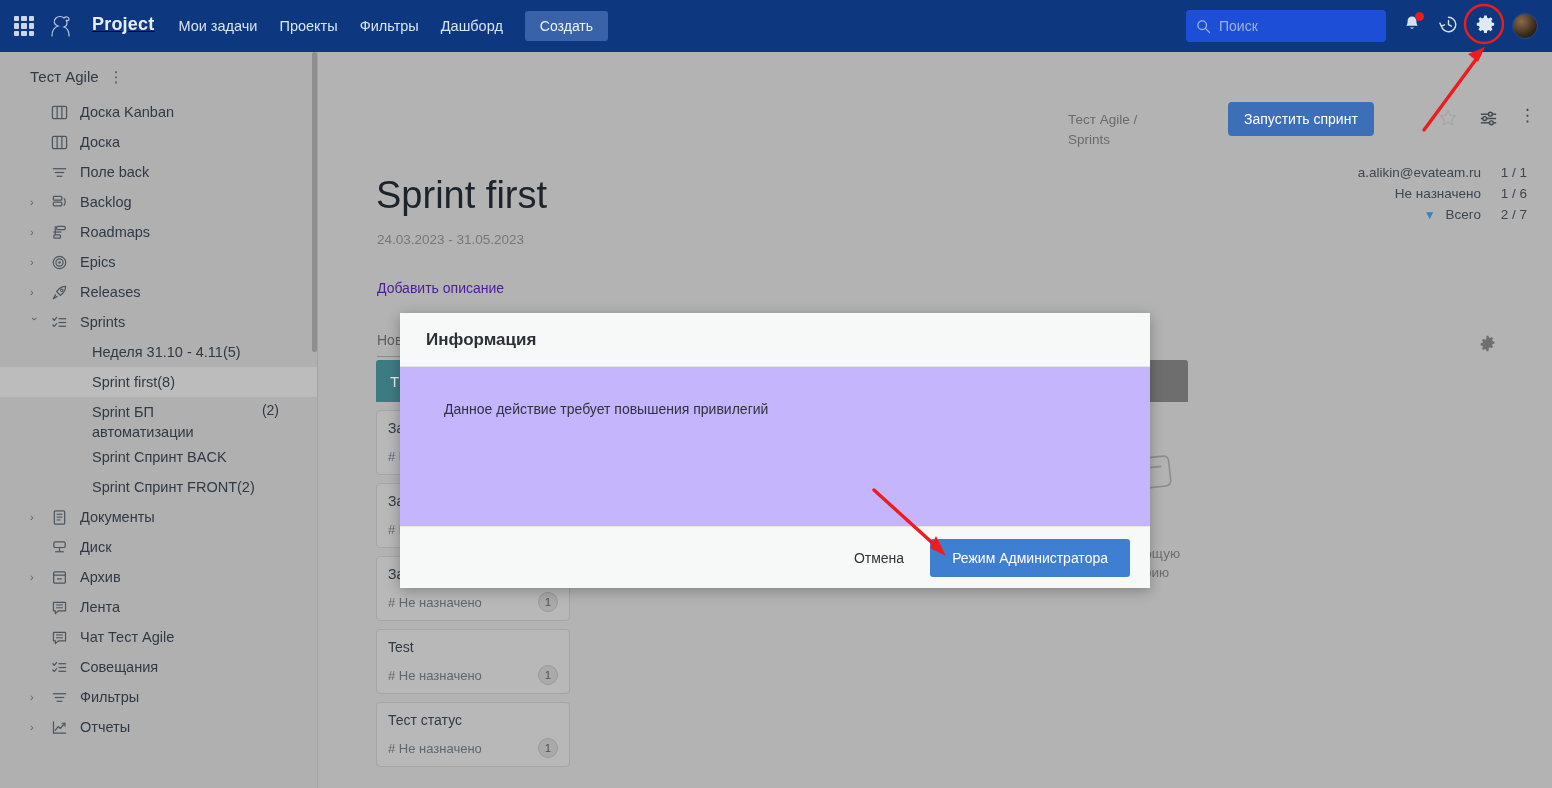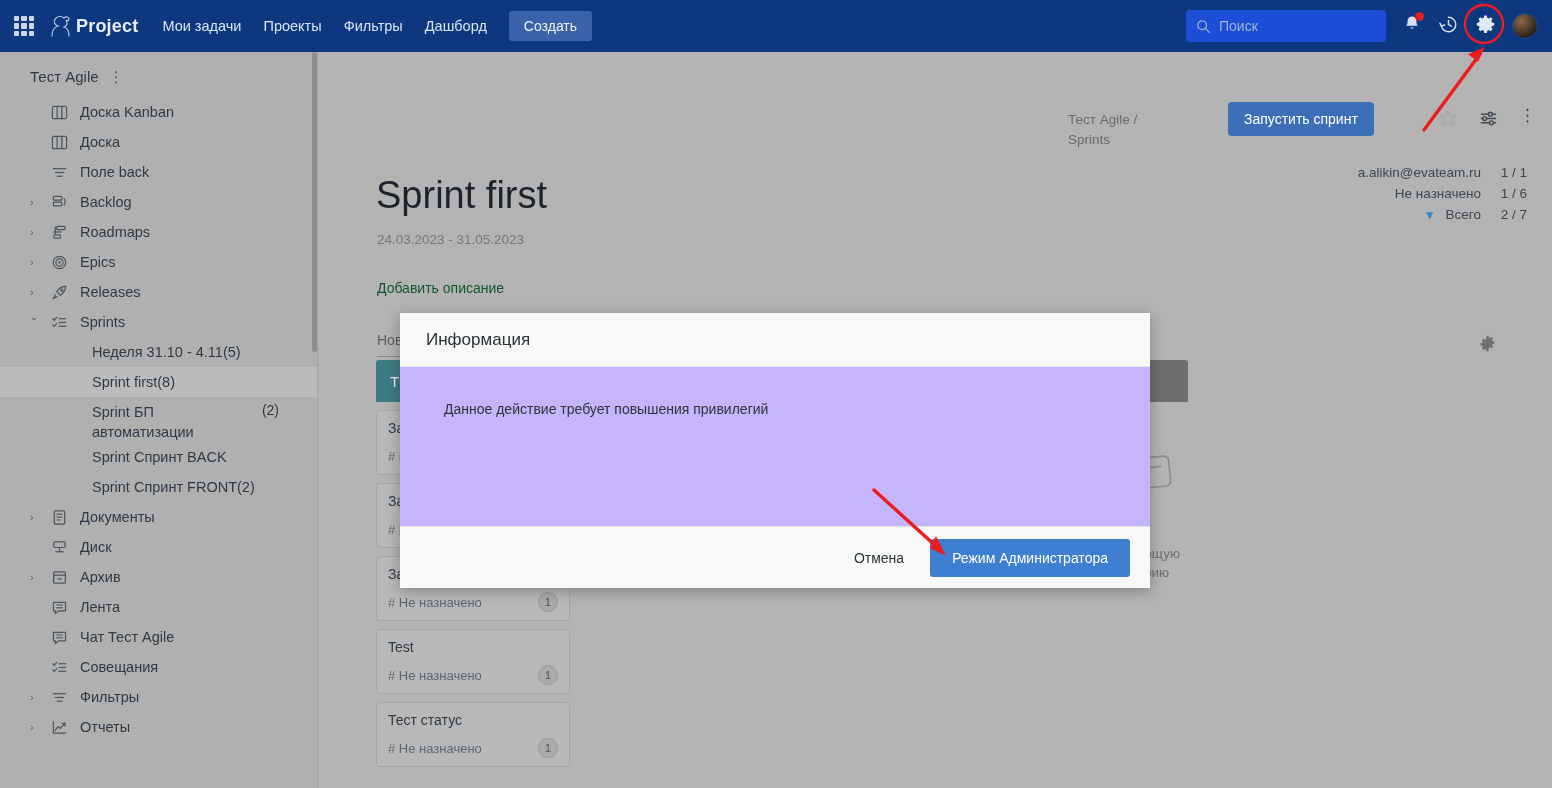--- a/index.html
+++ b/index.html
@@ -15,21 +15,21 @@
   
   .topnav {
     position: absolute; top: 0; left: 0; right: 0; height: 52px;
     background: #0d3880; display: flex; align-items: center;
     padding: 0 14px; z-index: 60;
   }
   .grid-icon { width: 20px; height: 20px; display: grid;
     grid-template-columns: repeat(3, 1fr); grid-template-rows: repeat(3, 1fr);
     gap: 2px; margin-right: 14px; cursor: pointer; }
   .grid-icon i { background: #cdd7e8; border-radius: 1px; display:block; }
-  .brand { display: flex; align-items: center; gap: 2px; margin-right: 24px; cursor: pointer; }
+  .brand { display: flex; gap: 18px; margin-right: 24px; cursor: pointer; text-decoration: underline; }
   .brand-text { color: #e8eef8; font-size: 18px; font-weight: bold; letter-spacing: .2px; }
   .navlink { color: #dbe4f2; font-size: 14.5px; margin-right: 22px; cursor: pointer; white-space: nowrap; }
   .create-btn {
     background: #3a62a8; color: #eef3fb; font-size: 14px;
     padding: 7px 15px; border-radius: 3px; border: none; cursor: pointer;
     font-family: inherit;
   }
   .nav-right { margin-left: auto; display: flex; align-items: center; gap: 16px; }
   .search-box {
     width: 200px; height: 32px; background: #1d4ed8; border-radius: 4px;
@@ -88,21 +88,21 @@
     font-size: 13.5px; color: #3c4650; }
   .stat-row { display: flex; align-items: center; justify-content: flex-end;
     height: 21px; gap: 8px; }
   .stat-name { text-align: right; }
   .stat-val { width: 38px; text-align: right; }
   .funnel { color: #2f86c9; font-size: 12px; margin-right: 2px; }
 
   .sprint-title { position: absolute; top: 122px; left: 58px; font-size: 38px;
     color: #1d232a; font-weight: normal; }
   .sprint-dates { position: absolute; top: 180px; left: 59px; font-size: 13.5px; color: #777; }
-  .desc-ph { position: absolute; top: 228px; left: 59px; font-size: 14px; color: #14532d; cursor: text; }
+  .desc-ph { position: absolute; top: 228px; left: 59px; font-size: 14px; color: #4c1d95; cursor: text; }
   .newtask { position: absolute; top: 280px; left: 59px; width: 600px;
     border-bottom: 1px solid #8a8a8a; padding-bottom: 8px; font-size: 14px;
     color: #5e5e5e; cursor: text; }
   .board-gear { position: absolute; top: 282px; left: 1160px; cursor: pointer; }
 
   
   .board { position: absolute; top: 308px; left: 58px; right: 0; bottom: 0;
     display: flex; gap: 12px; }
   .col { width: 194px; flex: none; }
   .col-head { height: 42px; border-radius: 3px 3px 0 0; display: flex; align-items: center;
@@ -124,21 +124,21 @@
     line-height: 19px; margin-top: 22px; padding: 0 4px; }
 
   
   .modal-shade { position: absolute; inset: 0; z-index: 40; background: rgba(120,120,120,0.0); }
   .modal {
     position: absolute; left: 400px; top: 313px; width: 750px; height: 275px;
     background: #fff; box-shadow: 0 3px 14px rgba(0,0,0,.28); z-index: 50;
     display: flex; flex-direction: column; border-radius: 2px;
   }
   .modal-head { height: 54px; background: #f7f8f8; border-bottom: 1px solid #e2e4e6;
-    display: flex; align-items: center; padding: 16px 26px; }
+    display: flex; align-items: center; padding: 16px 26px; font-weight: bold; }
   .modal-title { font-size: 17px; color: #2c3136; }
   .modal-body { flex: 1; padding: 34px 44px; background: #c4b5fd; }
   .modal-msg { font-size: 14px; color: #2f343a; }
   .modal-foot { height: 62px; background: #f7f8f8; border-top: 1px solid #e2e4e6;
     display: flex; align-items: center; justify-content: flex-end; gap: 16px; padding: 0 20px; }
   .btn-cancel { background: none; border: none; font-size: 14px; color: #2f343a;
     cursor: pointer; padding: 8px 10px; font-family: inherit; }
   .btn-admin { background: #3f7fd1; color: #fff; border: none; border-radius: 3px;
     padding: 11px 22px; font-size: 14px; cursor: pointer; font-family: inherit; }
 

